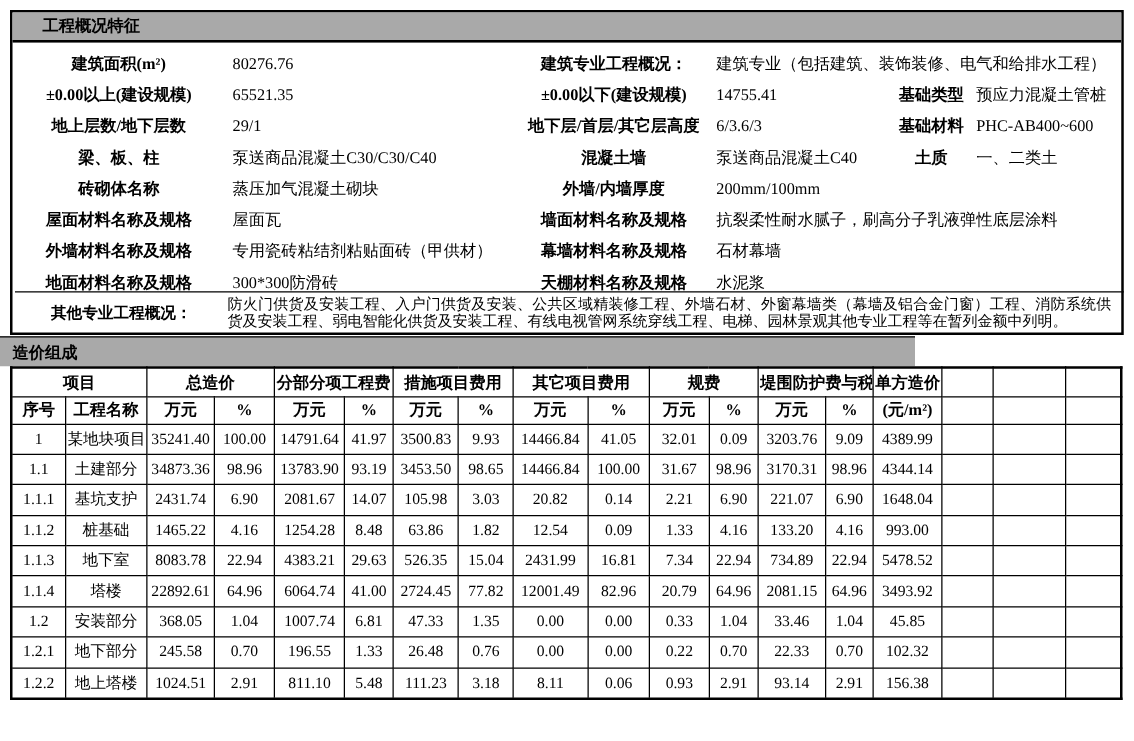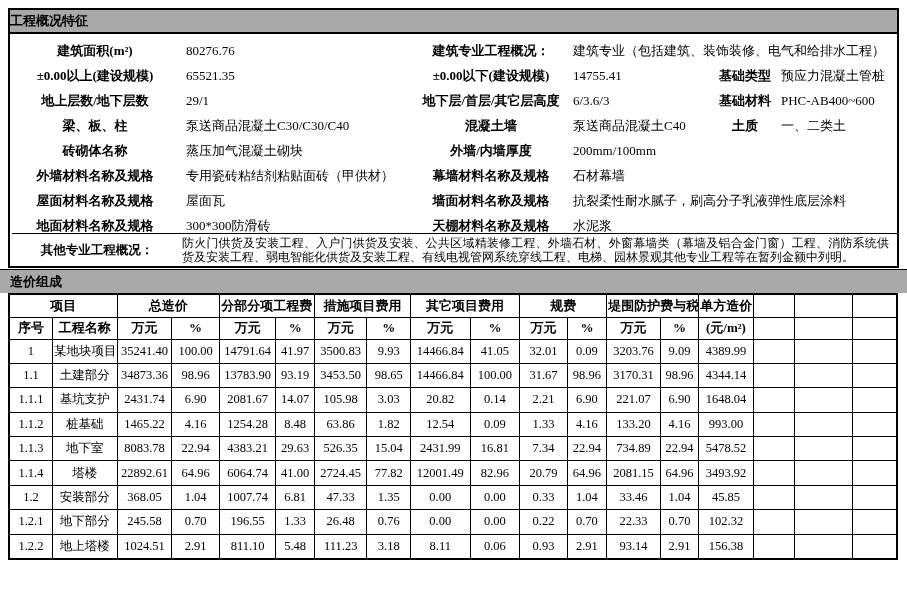--- a/index.html
+++ b/index.html
@@ -2,31 +2,31 @@
 <html><head>
 <meta charset="utf-8">
 <style>
   * { margin:0; padding:0; box-sizing:border-box; }
   body { background:#ffffff; font-family:"Liberation Serif","DejaVu Serif",serif; color:#000; }
   .page { position:relative; width:907px; height:593px; background:#fff; overflow:hidden; }
 
   
   .overview-box { position:absolute; left:8px; top:8px; width:891px; height:260px; border:2px solid #000; background:#fff; }
   .bar { background:#a9a9a9; display:flex; align-items:center; justify-content:space-between; font-weight:bold; font-size:13px; }
-  .overview-titlebar { height:24px; border-bottom:2px solid #000; padding:0 0;gap:34px; }
+  .overview-titlebar { height:24px; border-bottom:2px solid #000; padding:0 24px;gap:34px; }
   .ov-rows { padding-top:4px; }
   .ov-row { display:grid; grid-template-columns:170px 235px 152px 148px 60px 1fr; height:25px; align-items:center; font-size:13px; }
   .ov-label, .ov-rlabel, .ov-xlabel { font-weight:bold; text-align:center; white-space:nowrap; }
   .ov-value { text-align:left; white-space:nowrap; overflow:visible; padding-left:6px; }
   .ov-other { position:absolute; left:2px; bottom:0; width:100%; height:33px; border-top:1.5px solid #000; display:grid; grid-template-columns:170px 1fr; align-items:center; }
   .ov-other-label { font-weight:bold; font-size:12.5px; text-align:center; white-space:nowrap; }
   .ov-other-text { font-size:12px; line-height:14px; padding-right:10px; text-align:justify; }
 
   
-  .cost-titlebar { position:absolute; left:0; top:269px; width:907px; height:24px; border-top:1px solid #000; padding:0 10px; justify-content:flex-start; }
+  .cost-titlebar { position:absolute; left:0; top:269px; width:732px; height:24px; border-top:1px solid #000; padding:0 10px; justify-content:flex-start; }
   .cost-table { position:absolute; left:8px; top:293px; width:890px; border-collapse:collapse; table-layout:fixed; border:2px solid #000; font-size:12.5px; }
   .cost-table th, .cost-table td { border:1px solid #000; text-align:center; vertical-align:middle; white-space:nowrap; overflow:hidden; padding:0 1px; }
   .cost-table thead th { font-weight:bold; font-size:13px; }
   .cost-table thead tr:nth-child(1) th { height:23px; }
   .cost-table thead tr:nth-child(2) th { height:22px; }
   .cost-table tbody td { height:24.4px; font-size:12.5px; }
 </style>
 </head>
 <body>
 
@@ -71,32 +71,32 @@
         </div>
         <div class="ov-row">
           <div class="ov-label">砖砌体名称</div>
           <div class="ov-value">蒸压加气混凝土砌块</div>
           <div class="ov-rlabel">外墙/内墙厚度</div>
           <div class="ov-value">200mm/100mm</div>
           <div class="ov-xlabel"></div>
           <div class="ov-value"></div>
         </div>
         <div class="ov-row">
+          <div class="ov-label">屋面材料名称及规格</div>
+          <div class="ov-value">屋面瓦</div>
+          <div class="ov-rlabel">墙面材料名称及规格</div>
+          <div class="ov-value">抗裂柔性耐水腻子，刷高分子乳液弹性底层涂料</div>
+          <div class="ov-xlabel"></div>
+          <div class="ov-value"></div>
+        </div>
+        <div class="ov-row">
           <div class="ov-label">外墙材料名称及规格</div>
           <div class="ov-value">专用瓷砖粘结剂粘贴面砖（甲供材）</div>
           <div class="ov-rlabel">幕墙材料名称及规格</div>
           <div class="ov-value">石材幕墙</div>
-          <div class="ov-xlabel"></div>
-          <div class="ov-value"></div>
-        </div>
-        <div class="ov-row">
-          <div class="ov-label">屋面材料名称及规格</div>
-          <div class="ov-value">屋面瓦</div>
-          <div class="ov-rlabel">墙面材料名称及规格</div>
-          <div class="ov-value">抗裂柔性耐水腻子，刷高分子乳液弹性底层涂料</div>
           <div class="ov-xlabel"></div>
           <div class="ov-value"></div>
         </div>
         <div class="ov-row">
           <div class="ov-label">地面材料名称及规格</div>
           <div class="ov-value">300*300防滑砖</div>
           <div class="ov-rlabel">天棚材料名称及规格</div>
           <div class="ov-value">水泥浆</div>
           <div class="ov-xlabel"></div>
           <div class="ov-value"></div>

